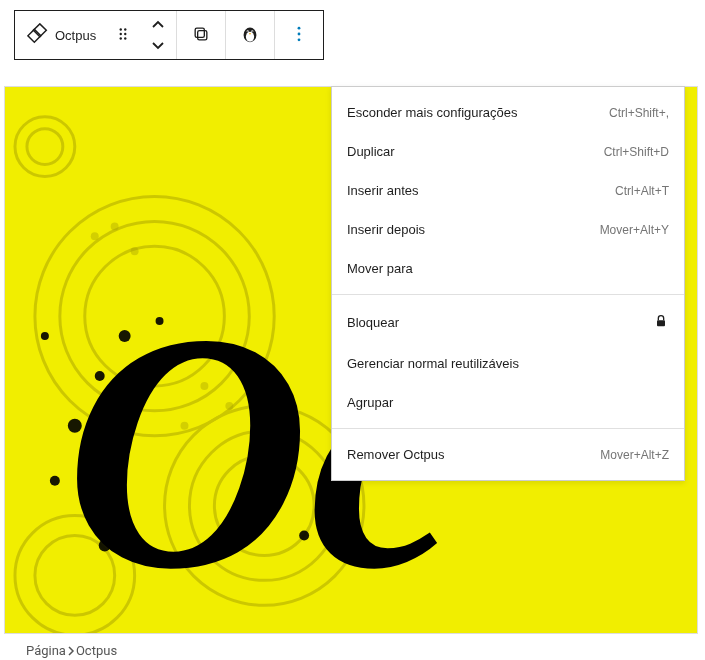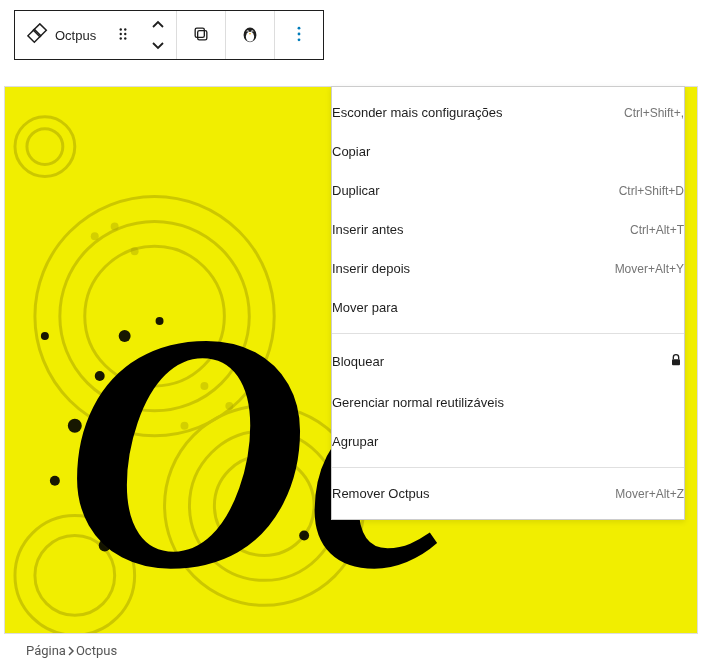--- a/index.html
+++ b/index.html
@@ -63,21 +63,21 @@
       background: #fff;
       border: 1px solid #ccc;
       box-shadow: 0 2px 6px rgba(0,0,0,0.1);
     }
     .menu-section { border-bottom: 1px solid #e0e0e0; padding: 6px 0; }
     .menu-section:last-child { border-bottom: none; }
     .menu-item {
       display: flex;
       justify-content: space-between;
       align-items: center;
-      padding: 12px 0;
+      padding: 12px 15px;
       cursor: pointer;
       font-size: 13px;
       color: #1e1e1e;
       background: none;
       border: none;
       width: 100%;
       text-align: left;
     }
     .menu-item.highlighted {
       outline: 2px solid #007cba;
@@ -215,23 +215,20 @@
   </svg>
 </div>
 
 <div class="dropdown">
   <div class="menu-section">
     <button class="menu-item">
       <span>Esconder mais configurações</span>
       <span class="menu-shortcut">Ctrl+Shift+,</span>
     </button>
     <button class="menu-item">
-      <span>Copiar</span>
-    </button>
-    <button class="menu-item">
       <span>Duplicar</span>
       <span class="menu-shortcut">Ctrl+Shift+D</span>
     </button>
     <button class="menu-item">
       <span>Inserir antes</span>
       <span class="menu-shortcut">Ctrl+Alt+T</span>
     </button>
     <button class="menu-item">
       <span>Inserir depois</span>
       <span class="menu-shortcut">Mover+Alt+Y</span>

